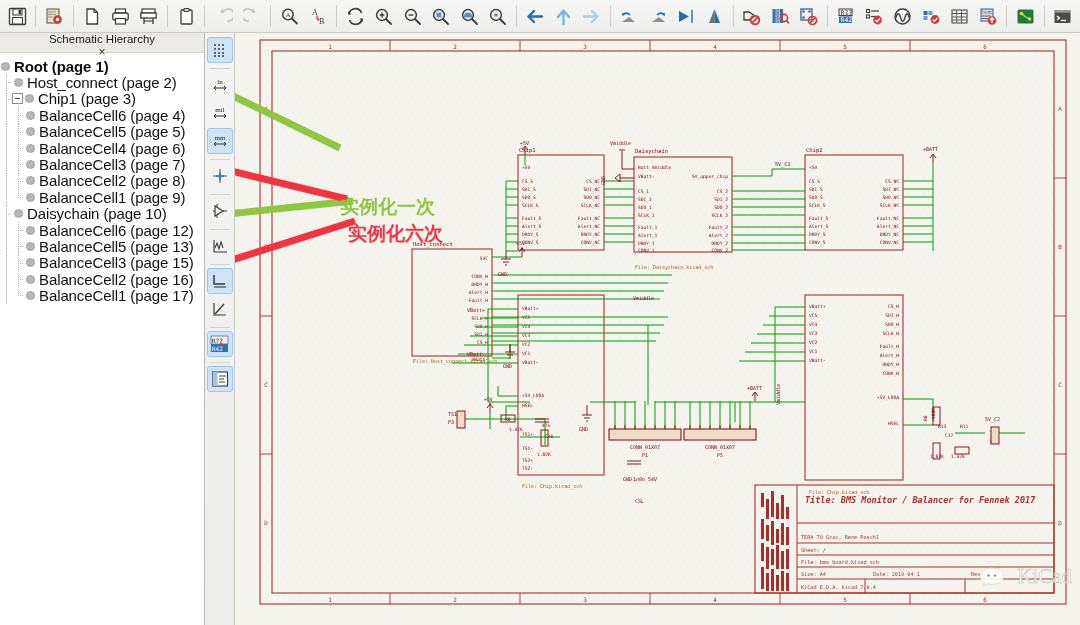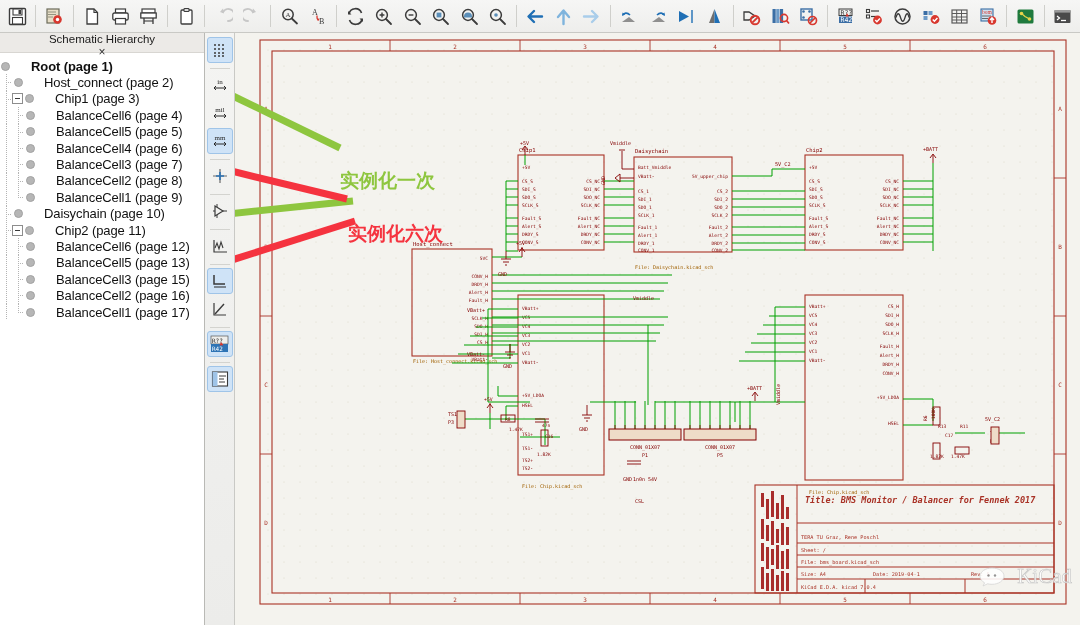--- a/index.html
+++ b/index.html
@@ -68,21 +68,21 @@
     width: 11px; height: 11px; border: 1px solid #8d8d8d; background: #fff;
     position: relative; flex: none; margin-right: 1px;
   }
   .texpander::before {
     content:""; position:absolute; left:2px; top:4px; width:5px; height:1px; background:#3a3a3a;
   }
   .tdot {
     width: 9px; height: 9px; border-radius: 50%;
     background: #b6b6b6; border: 1px solid #a2a2a2; flex: none; margin: 0 4px 0 1px;
   }
-  .tlabel { font-size: 13px; letter-spacing: -0.1px; margin-left: 17px; }
+  .tlabel { font-size: 15px; letter-spacing: -0.1px; }
   .tlabel.bold { font-weight: bold; }
 
   
   #canvas-wrap {
     position: absolute; left: 205px; top: 33px; width: 875px; height: 592px;
     background: #eab308;
   }
   #vtoolbar {
     position: absolute; left: 0; top: 0; width: 30px; height: 592px;
     background: linear-gradient(#f4f4f2,#ececea); border-right: 1px solid #c9c9c5;
@@ -100,21 +100,21 @@
     position: absolute; left: 30px; top: 0; right: 0; bottom: 0;
     background: #f4f3ee; overflow: hidden;
   }
   #sheet-inner { position: absolute; left: 0; top: 0; width: 845px; height: 592px; }
 
   
   .cn-text {
     position: absolute; font-family: "DejaVu Sans", sans-serif;
     font-size: 19px; font-weight: bold; white-space: nowrap;
   }
-  .cn-green { color: #8ec63f; }
+  .cn-green { color: #8ec63f; margin-top: 26px; }
   .cn-red { color: #f5333f; }
 
   
   #watermark {
     position: absolute; right: 8px; bottom: 36px;
     display: flex; align-items: center; gap: 12px;
     opacity: 0.88; pointer-events: none;
   }
   #watermark .wm-text {
     font-family: "Liberation Serif", serif; font-size: 21px; color: #ffffff;
@@ -447,26 +447,20 @@
           <span class="tguide elbow"></span>
           <span style="width: 1px; flex: 0 0 auto;"></span>
           <span class="tdot"></span>
           <span class="tlabel">BalanceCell1 (page 9)</span>
         </div>
         <div class="tnode">
           <span class="tguide tee"></span>
           <span style="width: 1px; flex: 0 0 auto;"></span>
           <span class="tdot"></span>
           <span class="tlabel">Daisychain (page 10)</span>
-        </div>
-        <div class="tnode">
-          <span class="tguide tee"></span>
-          <span class="texpander"></span>
-          <span class="tdot"></span>
-          <span class="tlabel">Chip2 (page 11)</span>
         </div>
         <div class="tnode">
           <span class="tguide vline"></span>
           <span class="tguide tee"></span>
           <span style="width: 1px; flex: 0 0 auto;"></span>
           <span class="tdot"></span>
           <span class="tlabel">BalanceCell6 (page 12)</span>
         </div>
         <div class="tnode">
           <span class="tguide vline"></span>

